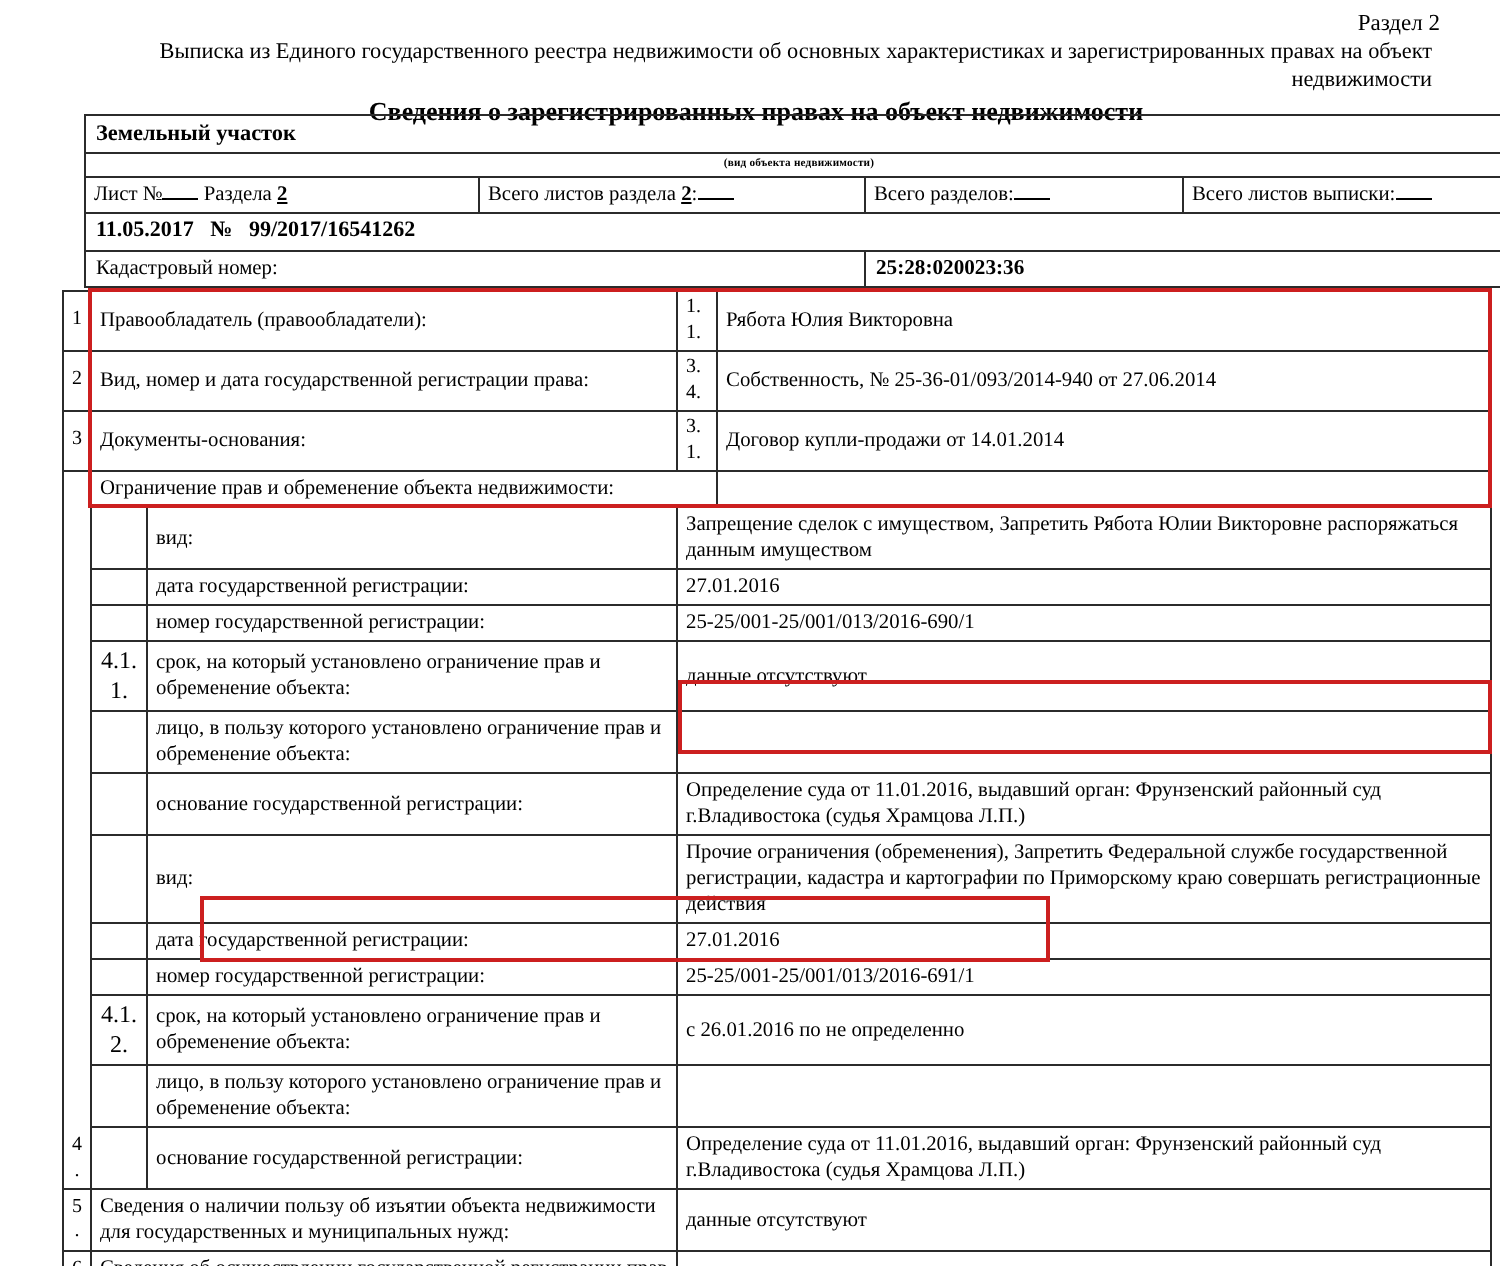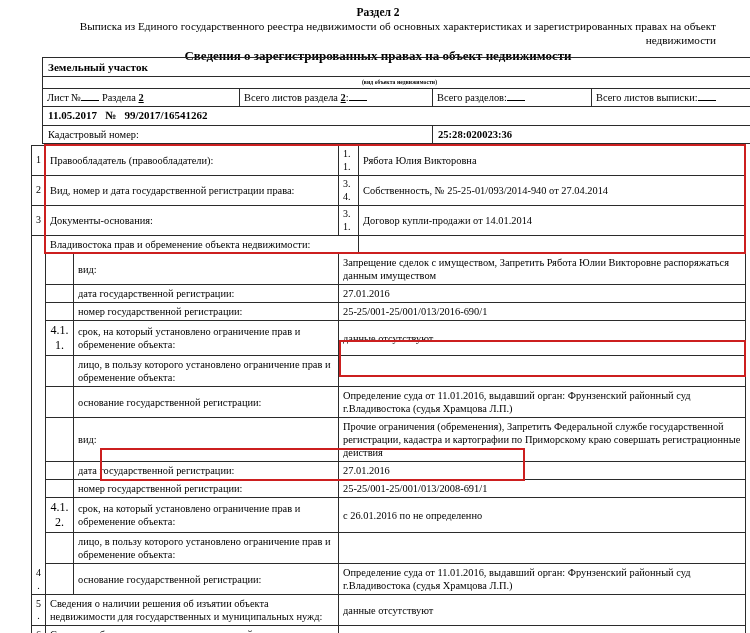--- a/index.html
+++ b/index.html
@@ -14,23 +14,23 @@
   #page {
     position: relative;
     width: 750px; height: 633px;
     background: #fff;
   }
 
   
   .heading-wrap { padding: 6px 30px 0 36px; }
   .h-section {
     font-size: 11.5px;
-    font-weight: bold;
+    font-weight: normal;
     margin: 0 0 2px 0;
-    text-align: center;
+    text-align: right;
   }
   .h-sub {
     font-size: 11.2px;
     text-align: right;
     line-height: 1.22;
     margin: 0 0 1px 0;
     padding: 0 4px;
   }
   .h-title {
     font-size: 13px;
@@ -159,33 +159,33 @@
         <td class="c-no">1</td>
         <td class="c-label" colspan="2">Правообладатель (правообладатели):</td>
         <td class="c-idx">1.1.</td>
         <td class="c-val">Рябота Юлия Викторовна</td>
       </tr>
 
       <tr>
         <td class="c-no">2</td>
         <td class="c-label" colspan="2">Вид, номер и дата государственной регистрации права:</td>
         <td class="c-idx">3.4.</td>
-        <td class="c-val">Собственность, № 25-25-01/093/2014-940 от 27.04.2014</td>
+        <td class="c-val">Собственность, № 25-36-01/093/2014-940 от 27.06.2014</td>
       </tr>
 
       <tr>
         <td class="c-no">3</td>
         <td class="c-label" colspan="2">Документы-основания:</td>
         <td class="c-idx">3.1.</td>
         <td class="c-val">Договор купли-продажи от 14.01.2014</td>
       </tr>
 
       <tr>
         <td class="c-no" rowspan="13" style="vertical-align:bottom;">4.</td>
-        <td class="c-label" colspan="3">Владивостока прав и обременение объекта недвижимости:</td>
+        <td class="c-label" colspan="3">Ограничение прав и обременение объекта недвижимости:</td>
         <td class="c-val"></td>
       </tr>
 
       <tr>
         <td class="c-sub"></td>
         <td class="c-label">вид:</td>
         <td class="c-val topalign" colspan="2">Запрещение сделок с имуществом, Запретить Рябота Юлии Викторовне распоряжаться данным имуществом</td>
       </tr>
       <tr>
         <td class="c-sub"></td>
@@ -219,41 +219,41 @@
         <td class="c-val topalign" colspan="2">Прочие ограничения (обременения), Запретить Федеральной службе государственной регистрации, кадастра и картографии по Приморскому краю совершать регистрационные действия</td>
       </tr>
       <tr>
         <td class="c-sub"></td>
         <td class="c-label">дата государственной регистрации:</td>
         <td class="c-val" colspan="2">27.01.2016</td>
       </tr>
       <tr>
         <td class="c-sub"></td>
         <td class="c-label">номер государственной регистрации:</td>
-        <td class="c-val" colspan="2">25-25/001-25/001/013/2008-691/1</td>
+        <td class="c-val" colspan="2">25-25/001-25/001/013/2016-691/1</td>
       </tr>
       <tr>
         <td class="c-sub">4.1.2.</td>
         <td class="c-label">срок, на который установлено ограничение прав и обременение объекта:</td>
         <td class="c-val" colspan="2">с 26.01.2016 по не определенно</td>
       </tr>
       <tr>
         <td class="c-sub"></td>
         <td class="c-label">лицо, в пользу которого установлено ограничение прав и обременение объекта:</td>
         <td class="c-val" colspan="2"></td>
       </tr>
       <tr>
         <td class="c-sub"></td>
         <td class="c-label">основание государственной регистрации:</td>
         <td class="c-val topalign" colspan="2">Определение суда от 11.01.2016, выдавший орган: Фрунзенский районный суд г.Владивостока (судья Храмцова Л.П.)</td>
       </tr>
 
       <tr>
         <td class="c-no">5.</td>
-        <td class="c-label topalign" colspan="2">Сведения о наличии решения об изъятии объекта недвижимости для государственных и муниципальных нужд:</td>
+        <td class="c-label topalign" colspan="2">Сведения о наличии пользу об изъятии объекта недвижимости для государственных и муниципальных нужд:</td>
         <td class="c-val" colspan="2">данные отсутствуют</td>
       </tr>
 
       <tr>
         <td class="c-no">6.</td>
         <td class="c-label topalign" colspan="2">Сведения об осуществлении государственной регистрации прав без необходимого в силу закона согласия третьего лица, органа:</td>
         <td class="c-val" colspan="2">данные отсутствуют</td>
       </tr>
 
     </tbody>

